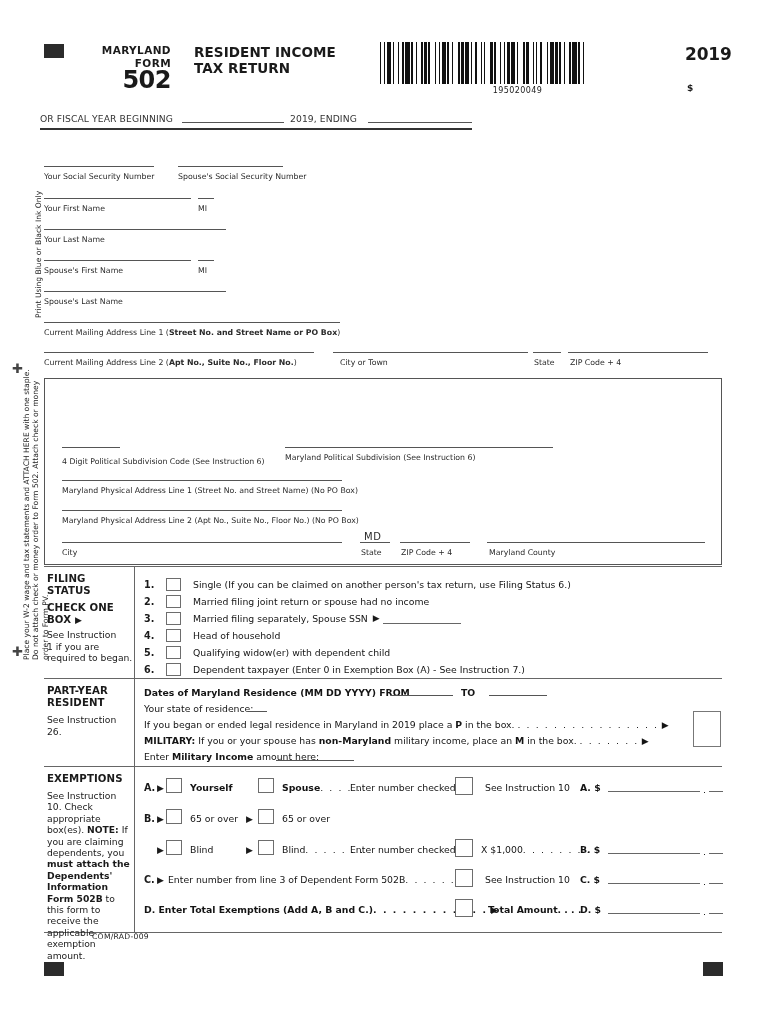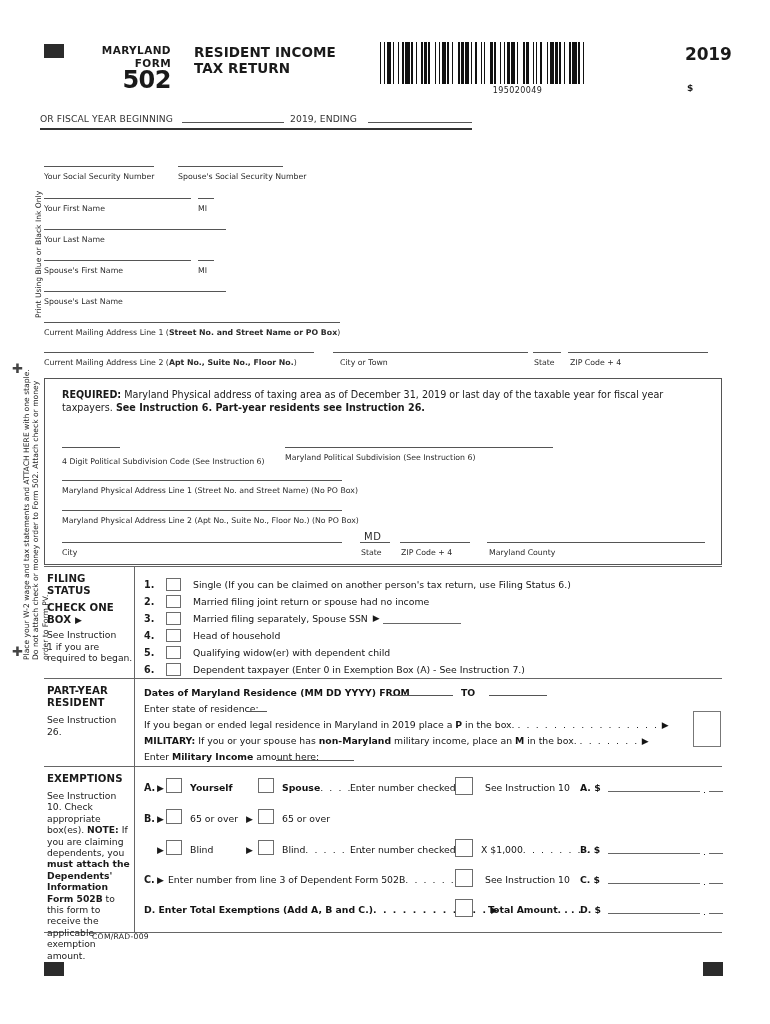--- a/index.html
+++ b/index.html
@@ -224,23 +224,20 @@
   </div>
 
   <div class="abs rule" style="left:333px;top:352px;width:195px;"></div>
   <div class="abs cap" style="left:340px;top:358px;">City or Town</div>
   <div class="abs rule" style="left:533px;top:352px;width:28px;"></div>
   <div class="abs cap" style="left:534px;top:358px;">State</div>
   <div class="abs rule" style="left:568px;top:352px;width:140px;"></div>
   <div class="abs cap" style="left:570px;top:358px;">ZIP Code + 4</div>
 
   <div class="abs reqbox" style="left:44px;top:378px;width:678px;height:187px;"></div>
-  <div class="abs reqtxt" style="left:62px;top:388px;width:644px;">
-    <b>REQUIRED:</b><span> Maryland Physical address of taxing area as of December 31, 2019 or last day of the taxable year for fiscal year taxpayers. </span><b>See Instruction 6. Part-year residents see Instruction 26.</b>
-  </div>
 
   <div class="abs rule" style="left:62px;top:447px;width:58px;"></div>
   <div class="abs cap" style="left:62px;top:457px;">4 Digit Political Subdivision Code (See Instruction 6)</div>
   <div class="abs rule" style="left:285px;top:447px;width:268px;"></div>
   <div class="abs cap" style="left:285px;top:453px;">Maryland Political Subdivision (See Instruction 6)</div>
 
   <div class="abs rule" style="left:62px;top:480px;width:280px;"></div>
   <div class="abs cap" style="left:62px;top:486px;">Maryland Physical Address Line 1 (Street No. and Street Name) (No PO Box)</div>
 
   <div class="abs rule" style="left:62px;top:510px;width:280px;"></div>
@@ -322,21 +319,21 @@
   <div class="abs secsub" style="left:47px;top:714px;width:88px;">
     <span>See Instruction</span><br>
     <span>26.</span>
   </div>
 
   <div class="abs row b nowrap" style="left:144px;top:687px;">Dates of Maryland Residence (MM DD YYYY) FROM</div>
   <div class="abs rule" style="left:391px;top:695px;width:62px;"></div>
   <div class="abs row b" style="left:461px;top:687px;">TO</div>
   <div class="abs rule" style="left:489px;top:695px;width:58px;"></div>
 
-  <div class="abs row" style="left:144px;top:703px;">Enter state of residence:</div>
+  <div class="abs row" style="left:144px;top:703px;">Your state of residence:</div>
   <div class="abs rule" style="left:249px;top:711px;width:18px;"></div>
 
   <div class="abs row nowrap" style="left:144px;top:719px;">
     <span>If you began or ended legal residence in Maryland in 2019 place a </span><b>P</b><span> in the box.</span>
     <span class="dots"> . . . . . . . . . . . . . . . .</span>
     <span class="arrow">▶</span>
   </div>
 
   <div class="abs row nowrap" style="left:144px;top:735px;">
     <b>MILITARY:</b><span> If you or your spouse has </span><b>non-Maryland</b><span> military income, place an </span><b>M</b><span> in the box.</span>

